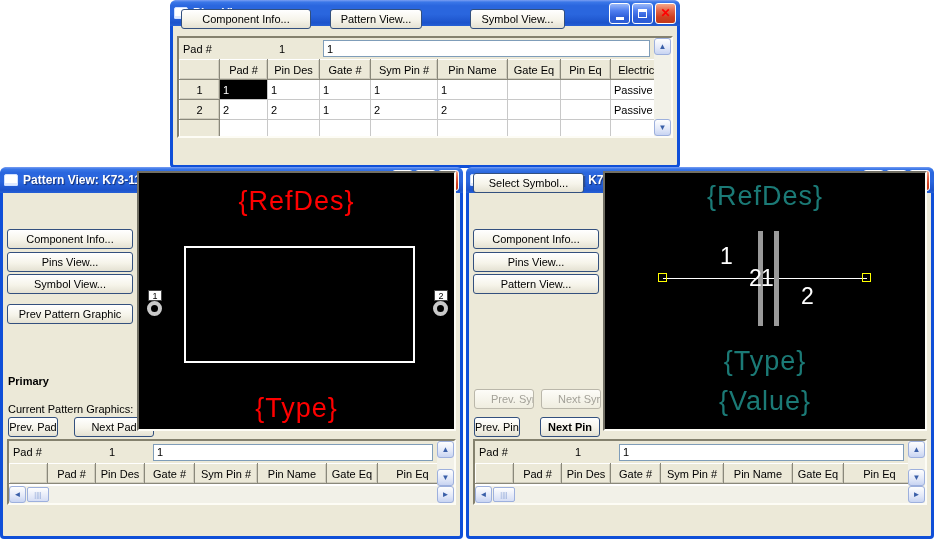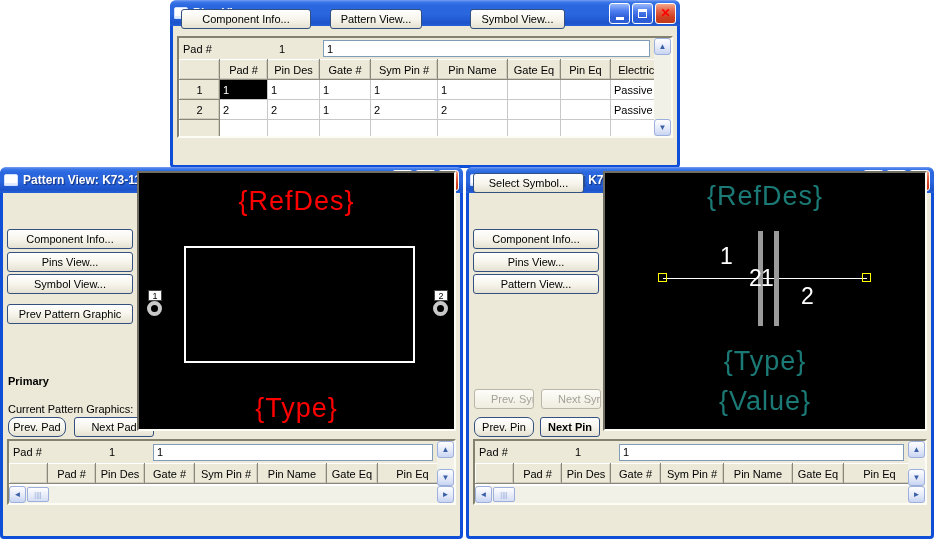--- a/index.html
+++ b/index.html
@@ -183,21 +183,21 @@
       <span class="winbtn red">✕</span>
     </span>
   </div>
 
   <button class="xp-btn" style="left:4px; top:62px; width:126px;">Component Info...</button>
   <button class="xp-btn" style="left:4px; top:85px; width:126px;">Pins View...</button>
   <button class="xp-btn" style="left:4px; top:107px; width:126px;">Symbol View...</button>
   <button class="xp-btn" style="left:4px; top:137px; width:126px;">Prev Pattern Graphic</button>
   <div class="sidebar-text" style="top:192px; width:130px;margin-top:44px;">Current Pattern Graphics:</div>
   <div class="sidebar-text" style="top:208px;font-weight:bold;">Primary</div>
-  <button class="xp-btn" style="left:5px; top:250px; width:58px;border-radius:8px;">Prev. Pad</button>
+  <button class="xp-btn" style="left:5px; top:250px; width:50px;">Prev. Pad</button>
   <button class="xp-btn" style="left:71px; top:250px; width:80px;">Next Pad</button>
 
   <div class="canvas" style="left:134px; top:4px; width:319px; height:260px;">
     <div class="cv-text red" style="top:13px;">{RefDes}</div>
     <div style="position:absolute; left:45px; top:73px; width:231px; height:117px; border:2px solid #fff;"></div>
     <span class="pad-mark" style="left:7px; top:117px;">
       <span class="pad-ring"></span>
       <span class="pad-lbl">1</span>
     </span>
     <span class="pad-mark" style="left:293px; top:117px;">
@@ -268,21 +268,21 @@
       <span class="winbtn red">✕</span>
     </span>
   </div>
 
   <button class="xp-btn" style="left:4px; top:6px; width:111px;">Select Symbol...</button>
   <button class="xp-btn" style="left:4px; top:62px; width:126px;">Component Info...</button>
   <button class="xp-btn" style="left:4px; top:85px; width:126px;">Pins View...</button>
   <button class="xp-btn" style="left:4px; top:107px; width:126px;">Pattern View...</button>
   <button class="xp-btn disabled" style="left:5px; top:222px; width:60px;">Prev. Sym.</button>
   <button class="xp-btn disabled" style="left:72px; top:222px; width:60px;">Next Sym.</button>
-  <button class="xp-btn" style="left:5px; top:250px; width:60px;border-radius:7px;">Prev. Pin</button>
+  <button class="xp-btn" style="left:5px; top:250px; width:46px;">Prev. Pin</button>
   <button class="xp-btn" style="left:71px; top:250px; width:60px;font-weight:bold;">Next Pin</button>
 
   <div class="canvas" style="left:134px; top:4px; width:324px; height:260px;">
     <div class="cv-text teal" style="top:8px;">{RefDes}</div>
 
     <div style="position:absolute; left:58px; top:105px; width:204px; height:1px; background:#fff;"></div>
     <div style="position:absolute; left:153px; top:58px; width:5px; height:95px; background:#9A9A9A;"></div>
     <div style="position:absolute; left:169px; top:58px; width:5px; height:95px; background:#9A9A9A;"></div>
     <div style="position:absolute; left:53px; top:100px; width:9px; height:9px; border:1px solid #FFFF00;"></div>
     <div style="position:absolute; left:257px; top:100px; width:9px; height:9px; border:1px solid #FFFF00;"></div>

